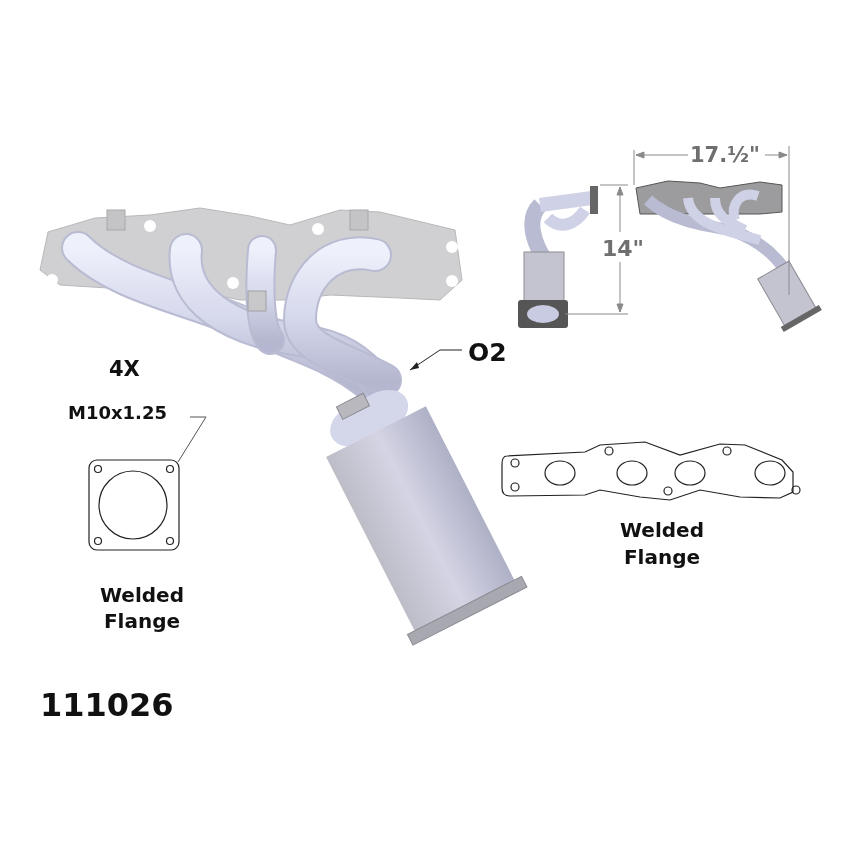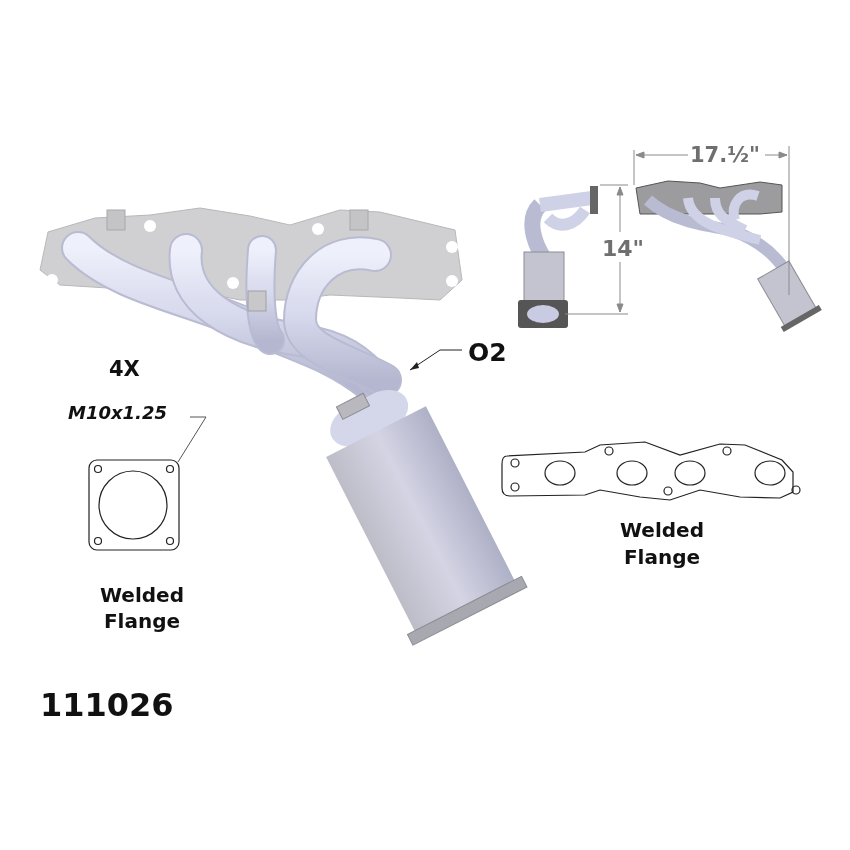--- a/index.html
+++ b/index.html
@@ -119,21 +119,21 @@
       <line x1="565" y1="314" x2="628" y2="314"></line>
       <line x1="620" y1="187" x2="620" y2="232"></line>
       <line x1="620" y1="262" x2="620" y2="312"></line>
       <polygon points="620,187 617,195 623,195"></polygon>
       <polygon points="620,312 617,304 623,304"></polygon>
     </g>
   </svg>
 
   <div class="lbl" style="left:468px; top:338px; font-size:25px;">O2</div>
   <div class="lbl" style="left:109px; top:357px; font-size:21px;">4X</div>
-  <div class="lbl" style="left:68px; top:402px; font-size:18px;font-style:italic;">M10x1.25</div>
+  <div class="lbl" style="left:68px; top:402px; font-size:18px;">M10x1.25</div>
 
   <div class="lbl" style="left:92px; top:583px; font-size:20px; text-align:center; width:100px;">Welded</div>
   <div class="lbl" style="left:92px; top:609px; font-size:20px; text-align:center; width:100px;">Flange</div>
 
   <div class="lbl" style="left:612px; top:518px; font-size:20px; text-align:center; width:100px;">Welded</div>
   <div class="lbl" style="left:612px; top:545px; font-size:20px; text-align:center; width:100px;">Flange</div>
 
   <div class="dim" style="left:690px; top:143px; font-size:21px;">17.½"</div>
   <div class="dim" style="left:602px; top:236px; font-size:22px;">14"</div>
 

